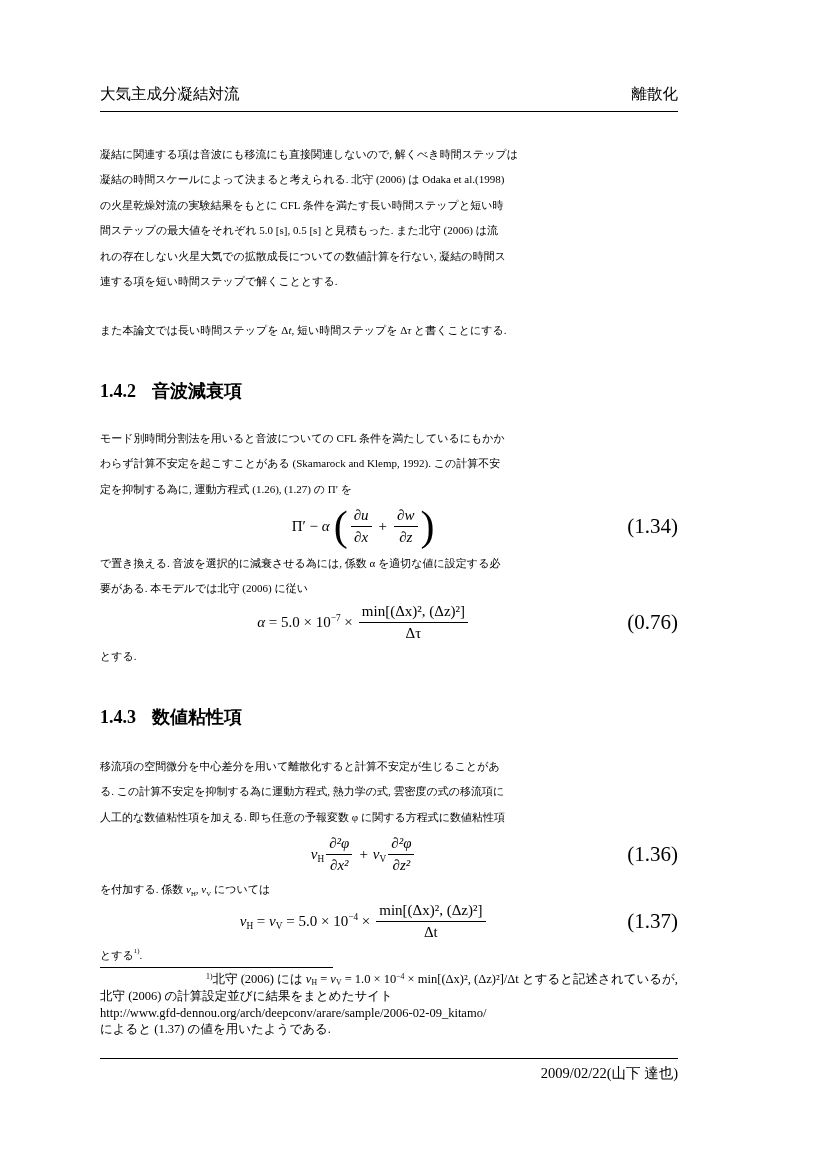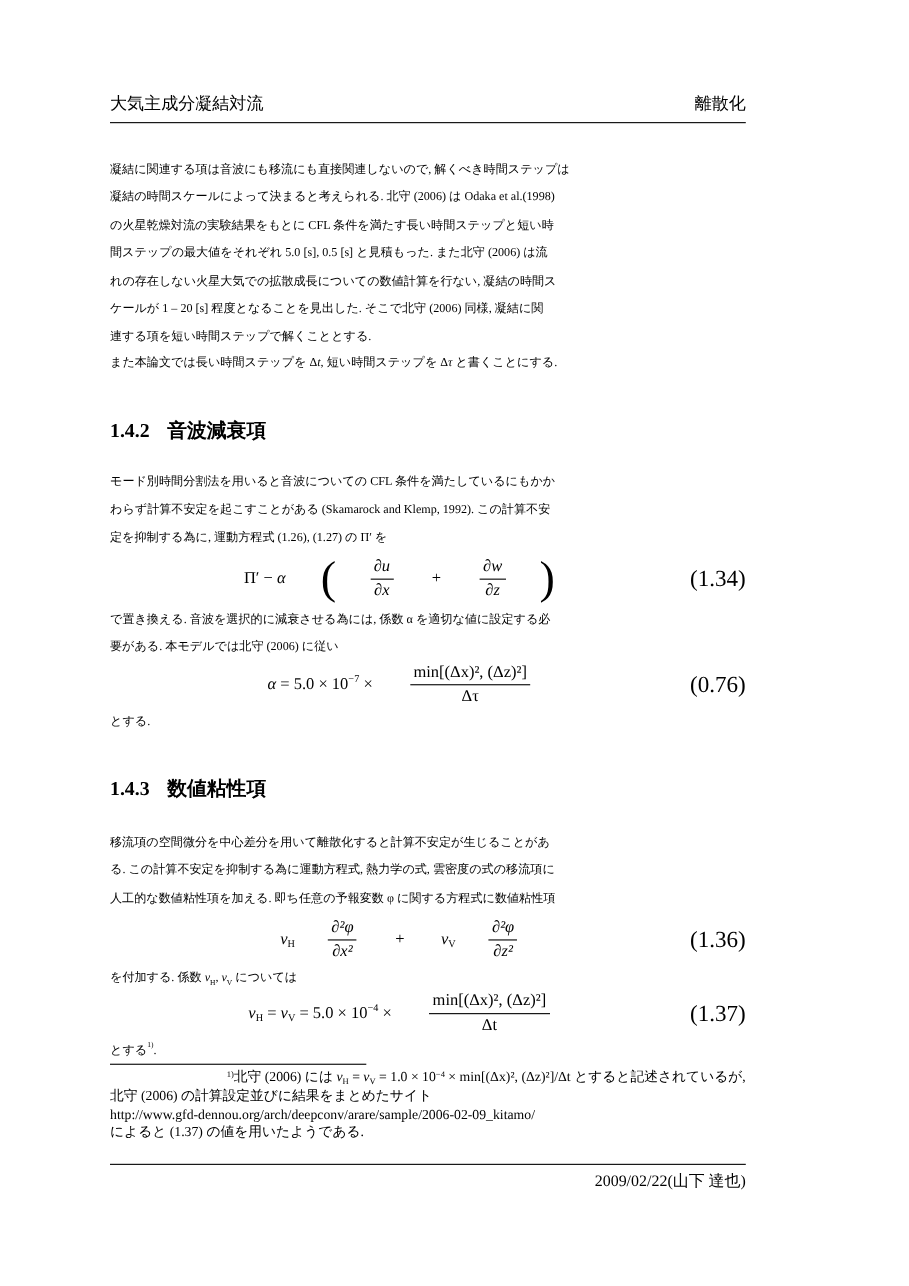--- a/index.html
+++ b/index.html
@@ -18,21 +18,21 @@
   .header { top:84px; display:flex; justify-content:space-between;
             font-size:15.5px;
             font-family:"Liberation Sans","DejaVu Sans",sans-serif; }
   .header-rule { top:111px; width:578px; }
 
   .sec-head { font-size:18px; font-weight:bold; white-space:nowrap; }
   .sec-num { font-family:"Liberation Serif","DejaVu Serif",serif;margin-top:40px; }
   .sec-title { font-family:"Liberation Sans","DejaVu Sans",sans-serif; margin-left:16px; }
 
   .eq { display:flex; align-items:center; }
-  .eq-body { flex:1; display:flex; justify-content:center; align-items:center; font-size:15px;gap:28px; }
+  .eq-body { flex:1; display:flex; justify-content:center; align-items:center; font-size:15px; }
   .eq-num { font-size:21px; }
   .frac { display:inline-flex; flex-direction:column; align-items:center;
           text-align:center; line-height:1.25; margin:0 2px; }
   .fnum { border-bottom:1px solid #000; padding:0 3px 1px 3px; display:block; }
   .fden { padding-top:1px; display:block; }
   .it, .mit { font-style:italic; }
   .eq-lead { margin-right:3px; }
   .eq-op { margin:0 5px; }
   .eq-lhs { margin-right:4px; }
   .bigp { font-size:42px; line-height:0; font-weight:300; margin:0 1px; }
@@ -59,21 +59,20 @@
     <span>離散化</span>
   </div>
   <div class="rule header-rule"></div>
 
   <div class="abs body-text" style="top:142px">
       <div class="tline">凝結に関連する項は音波にも移流にも直接関連しないので, 解くべき時間ステップは</div>
       <div class="tline">凝結の時間スケールによって決まると考えられる. 北守 (2006) は Odaka et al.(1998)</div>
       <div class="tline">の火星乾燥対流の実験結果をもとに CFL 条件を満たす長い時間ステップと短い時</div>
       <div class="tline">間ステップの最大値をそれぞれ 5.0 [s], 0.5 [s] と見積もった. また北守 (2006) は流</div>
       <div class="tline">れの存在しない火星大気での拡散成長についての数値計算を行ない, 凝結の時間ス</div>
-      <div class="tline">ケールが 1 – 20 [s] 程度となることを見出した. そこで北守 (2006) 同様, 凝結に関</div>
       <div class="tline">連する項を短い時間ステップで解くこととする.</div>
     </div>
 
   <div class="abs body-text tline" style="top:318px"><span>また本論文では長い時間ステップを </span><span>Δ</span><span class="mit">t</span><span>, 短い時間ステップを </span><span>Δ</span><span class="mit">τ</span><span> と書くことにする.</span></div>
 
   <div class="abs sec-head" style="top:379px">
     <span class="sec-num">1.4.2</span><span class="sec-title">音波減衰項</span>
   </div>
 
   <div class="abs body-text" style="top:426px">

